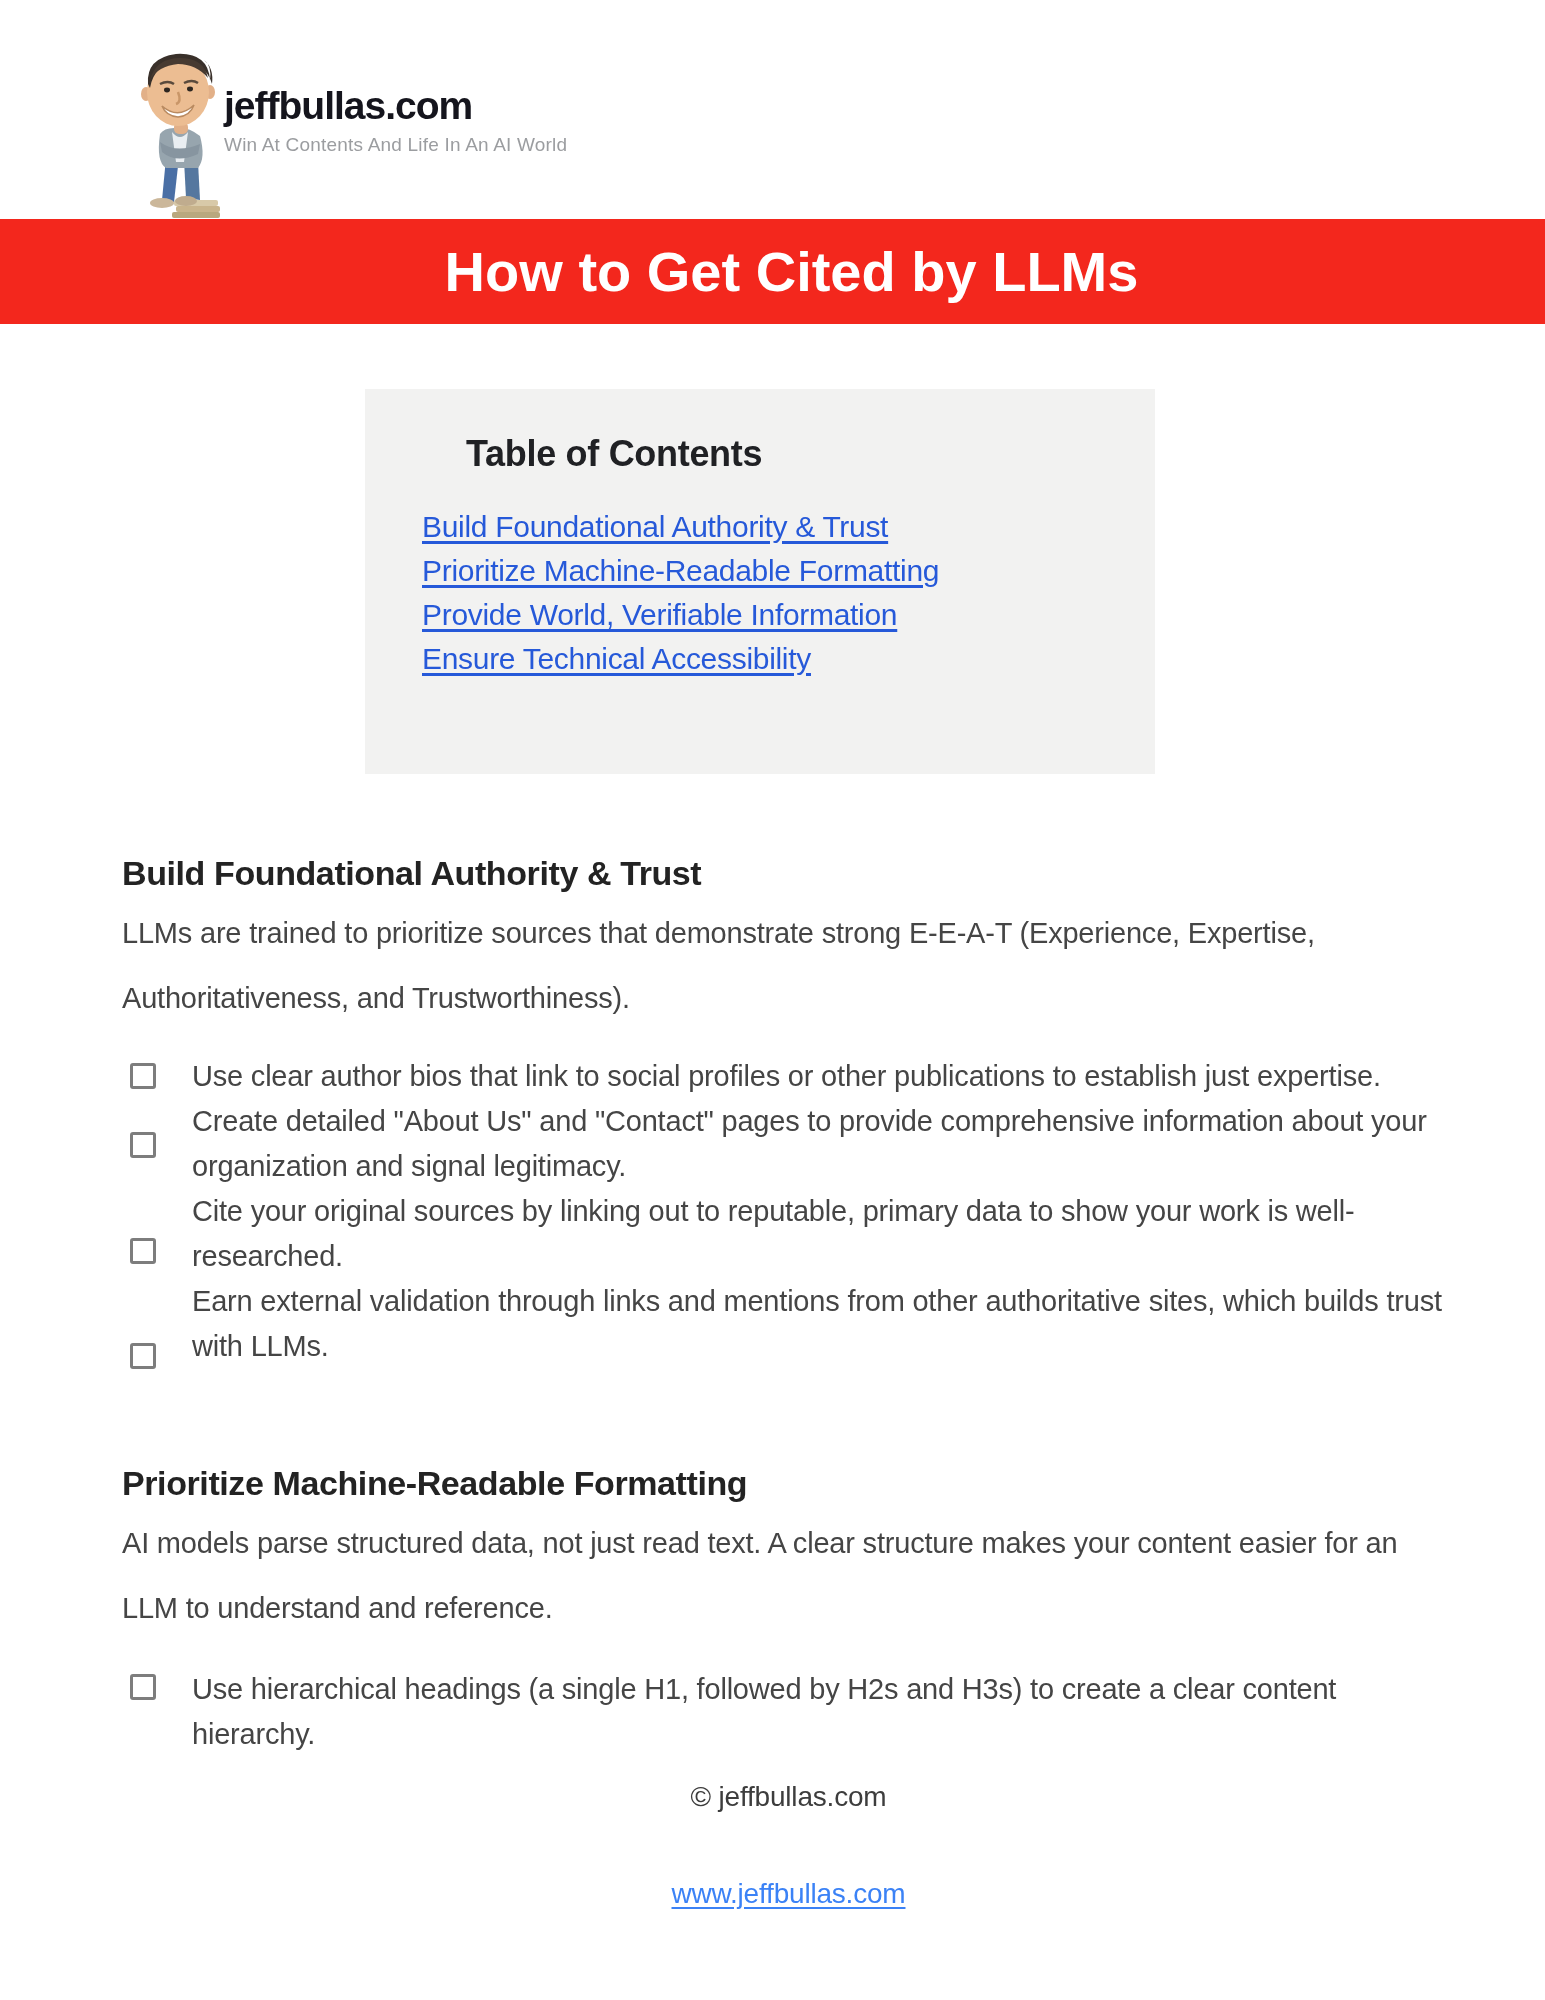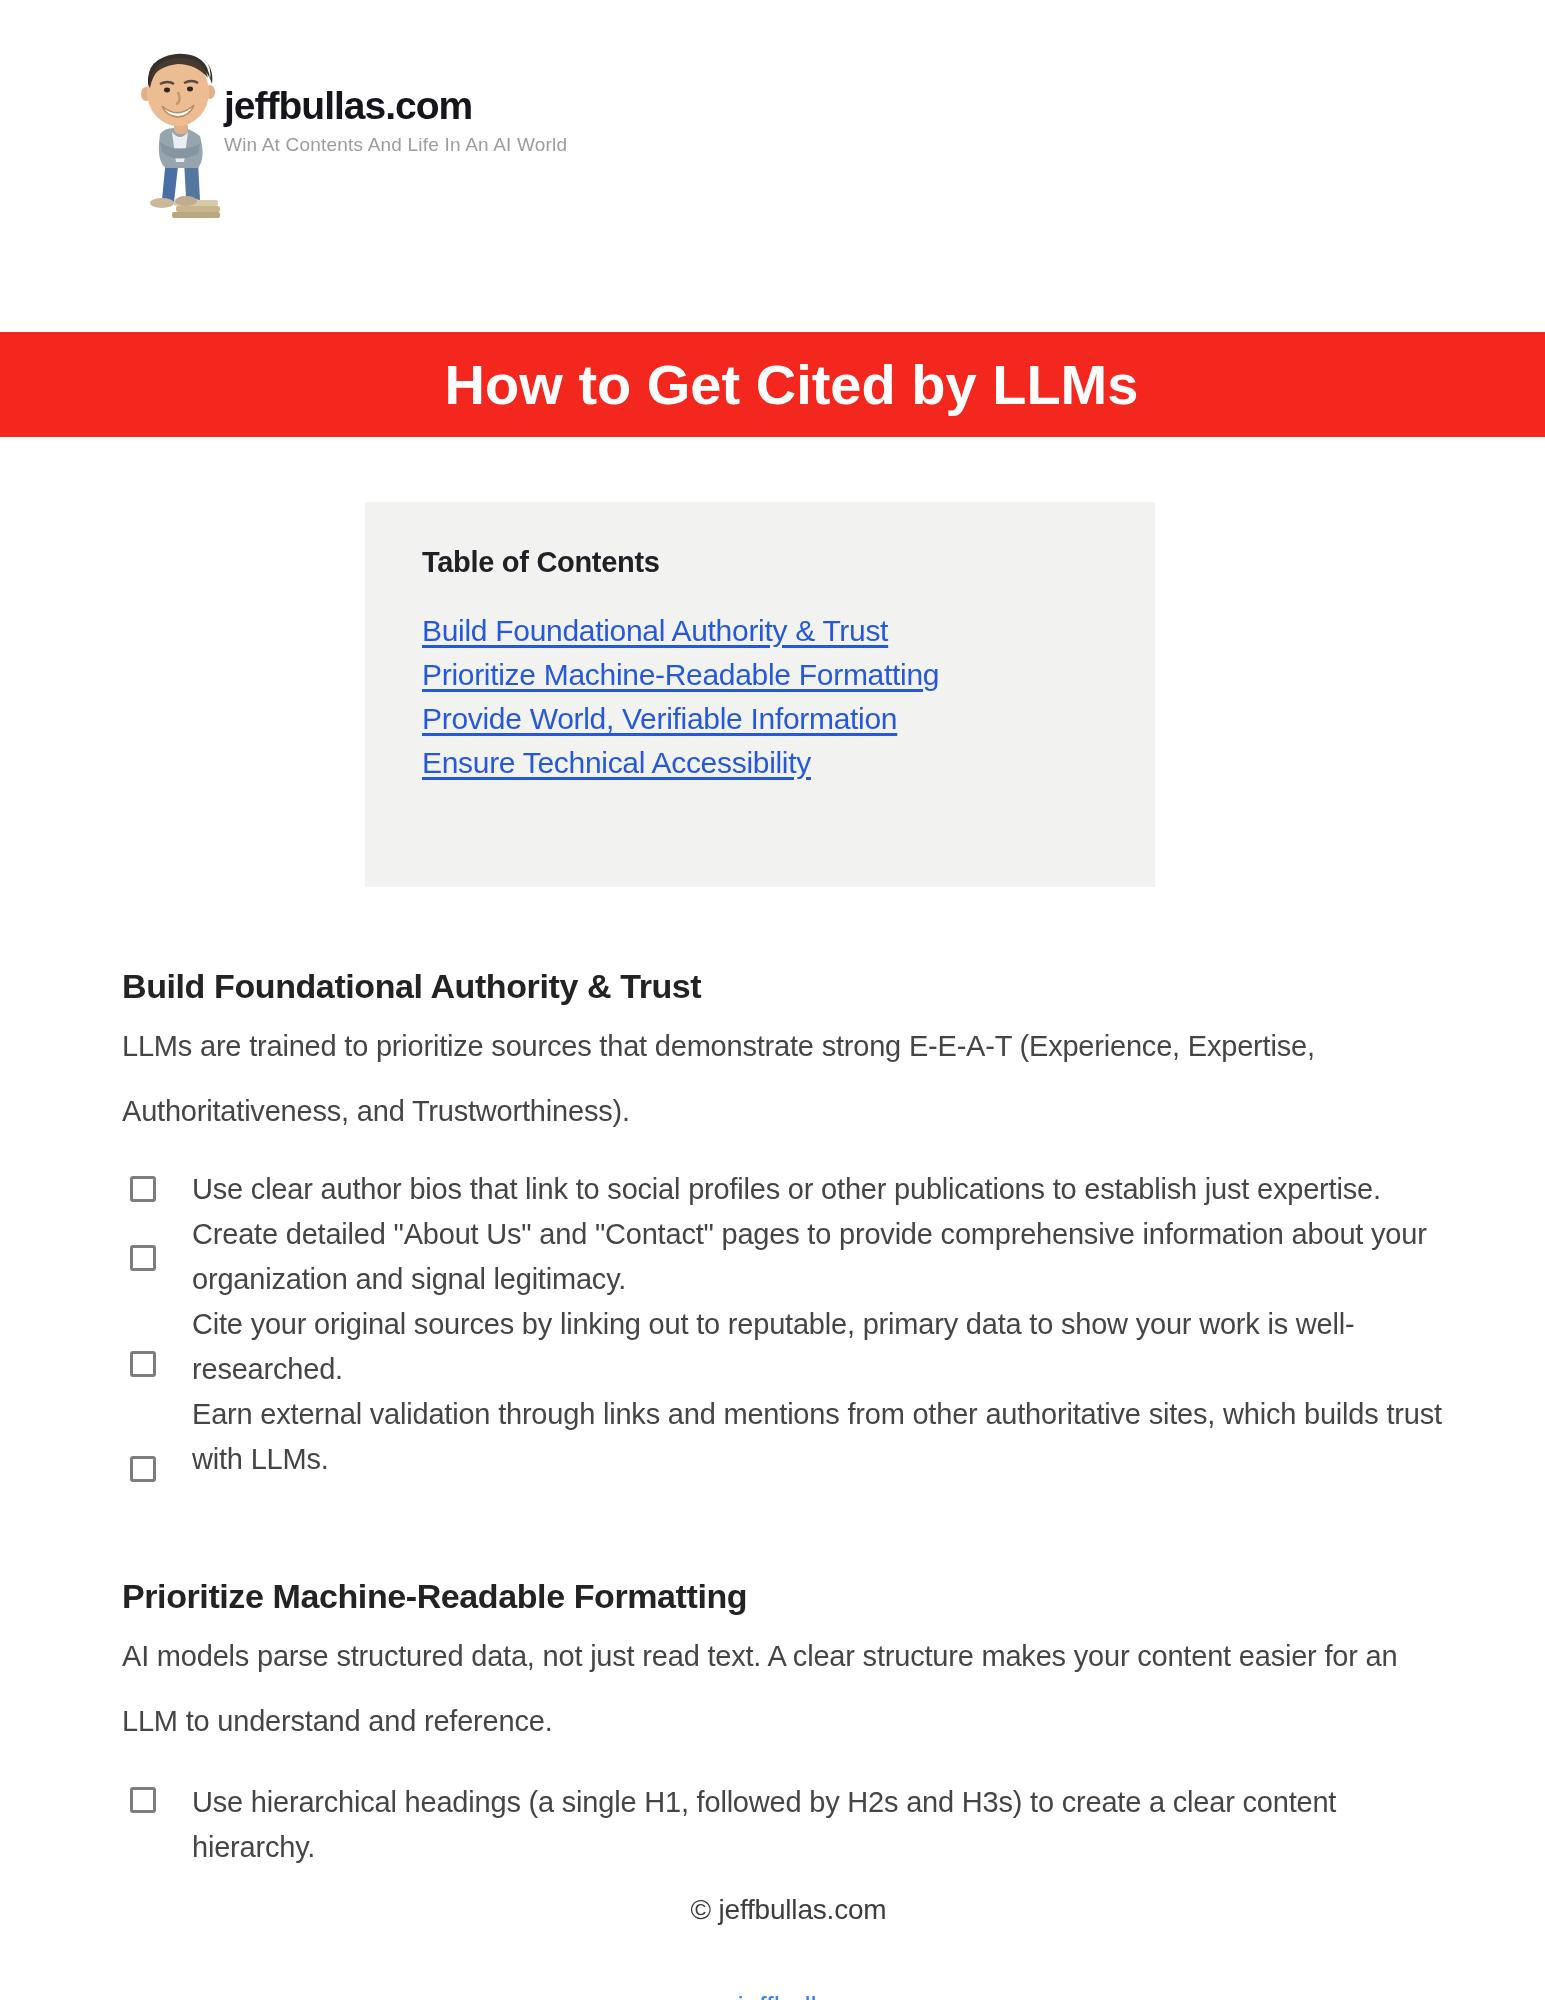--- a/index.html
+++ b/index.html
@@ -6,33 +6,33 @@
   html,body { background:#ffffff; }
   body {
     width:1545px; height:2000px;
     font-family:"Liberation Sans", sans-serif;
     color:#454545;
     overflow:hidden;
     position:relative;
   }
 
   
-  .header { position:relative; height:332px; }
+  .header { position:relative; height:219px; }
   .logo-figure { position:absolute; left:126px; top:50px; width:100px; height:168px; }
   .logo-text { position:absolute; left:224px; top:86px; }
   .site-name { font-size:39px; font-weight:bold; color:#15151d; letter-spacing:-1px; line-height:1; }
   .tagline { font-size:19px; color:#9b9da0; margin-top:9px; letter-spacing:0.2px; }
 
   
   .banner { height:105px; background:#F3271D; display:flex; align-items:center; justify-content:center;padding-left:38px; }
   .banner-title { font-size:56px; font-weight:bold; color:#ffffff; letter-spacing:0; }
 
   
   .toc-box { width:790px; height:385px; margin:65px 0 0 365px; background:#F2F2F1; padding:44px 40px 0 57px; }
-  .toc-heading { font-size:29px; font-weight:bold; color:#202124; letter-spacing:-0.3px; }
+  .toc-heading { font-size:36px; font-weight:bold; color:#202124; letter-spacing:-0.3px;margin-left:44px; }
   .toc-links { margin-top:30px; }
   .toc-link { display:table; font-size:30px; line-height:44px; color:#2659D9; text-decoration:underline; text-underline-offset:4px; cursor:pointer; letter-spacing:-0.3px; }
 
   
   .main { padding:0 90px 0 122px; }
   .section-1 { margin-top:79px; }
   .section-2 { margin-top:94px; }
   .section-heading { font-size:34px; font-weight:bold; color:#232323; letter-spacing:-0.4px; line-height:1.2; }
   .intro { font-size:29px; line-height:65px; color:#454545; margin-top:7px; max-width:1345px; letter-spacing:-0.2px; }
 

